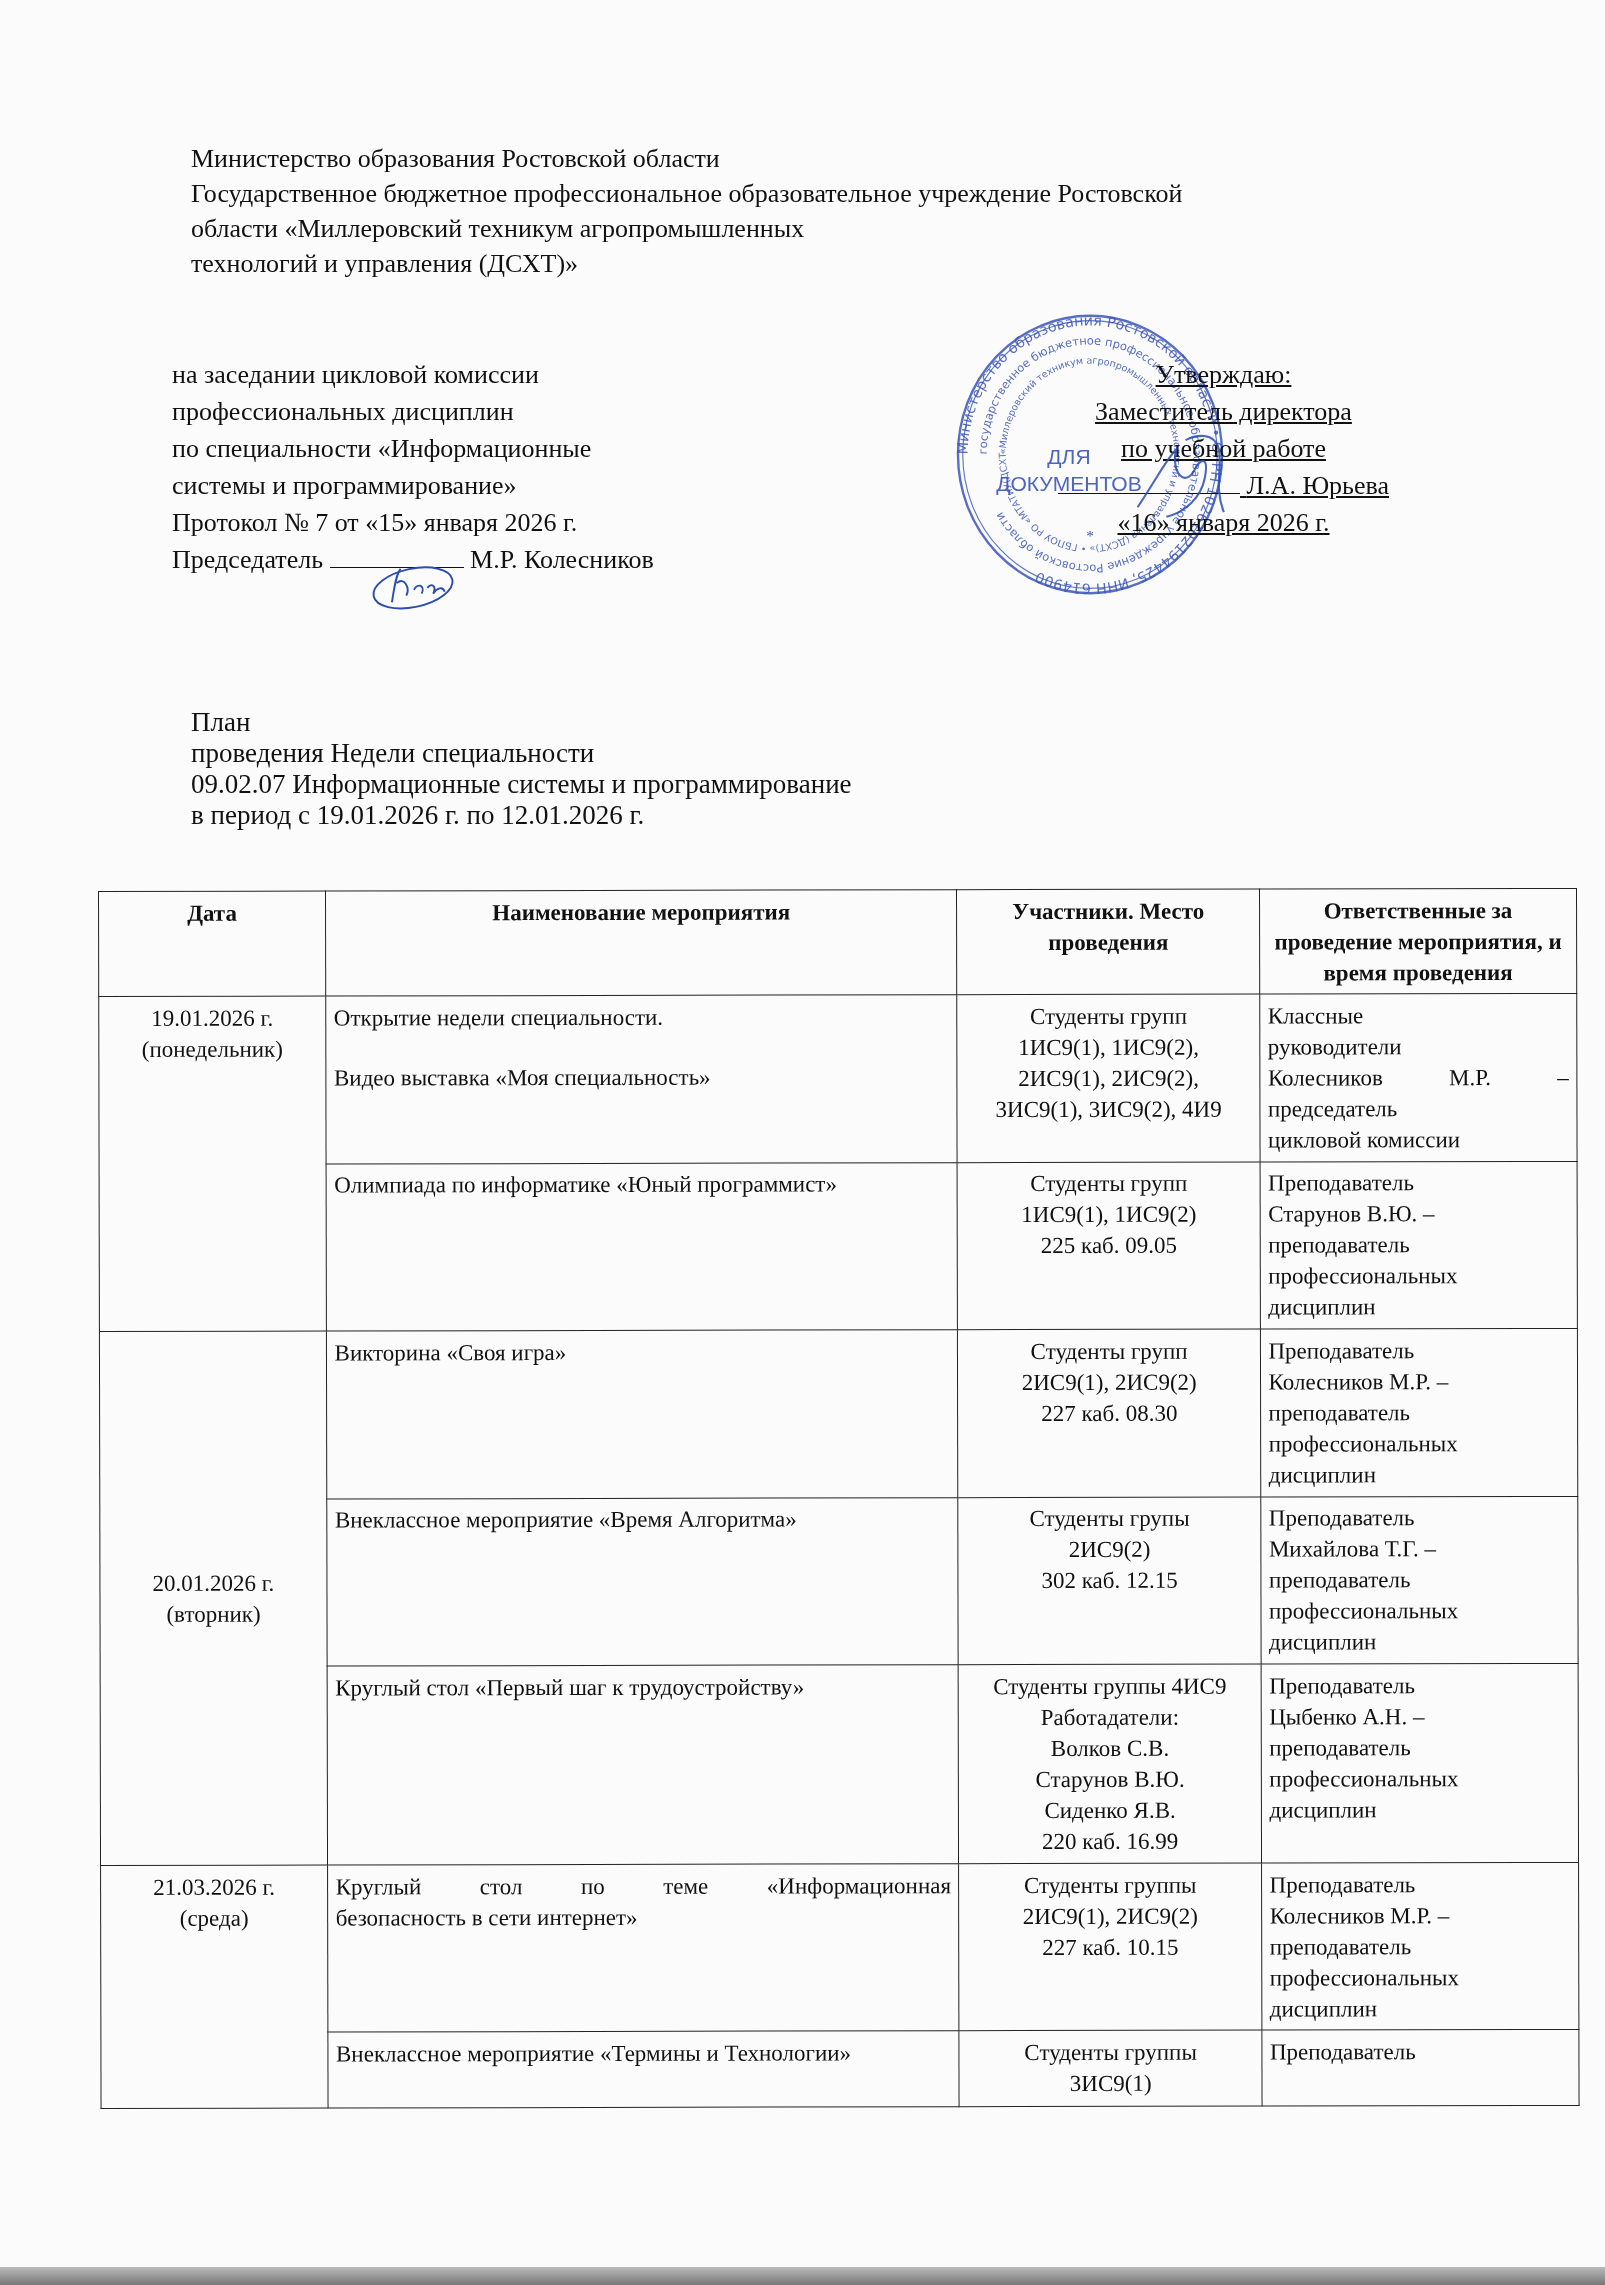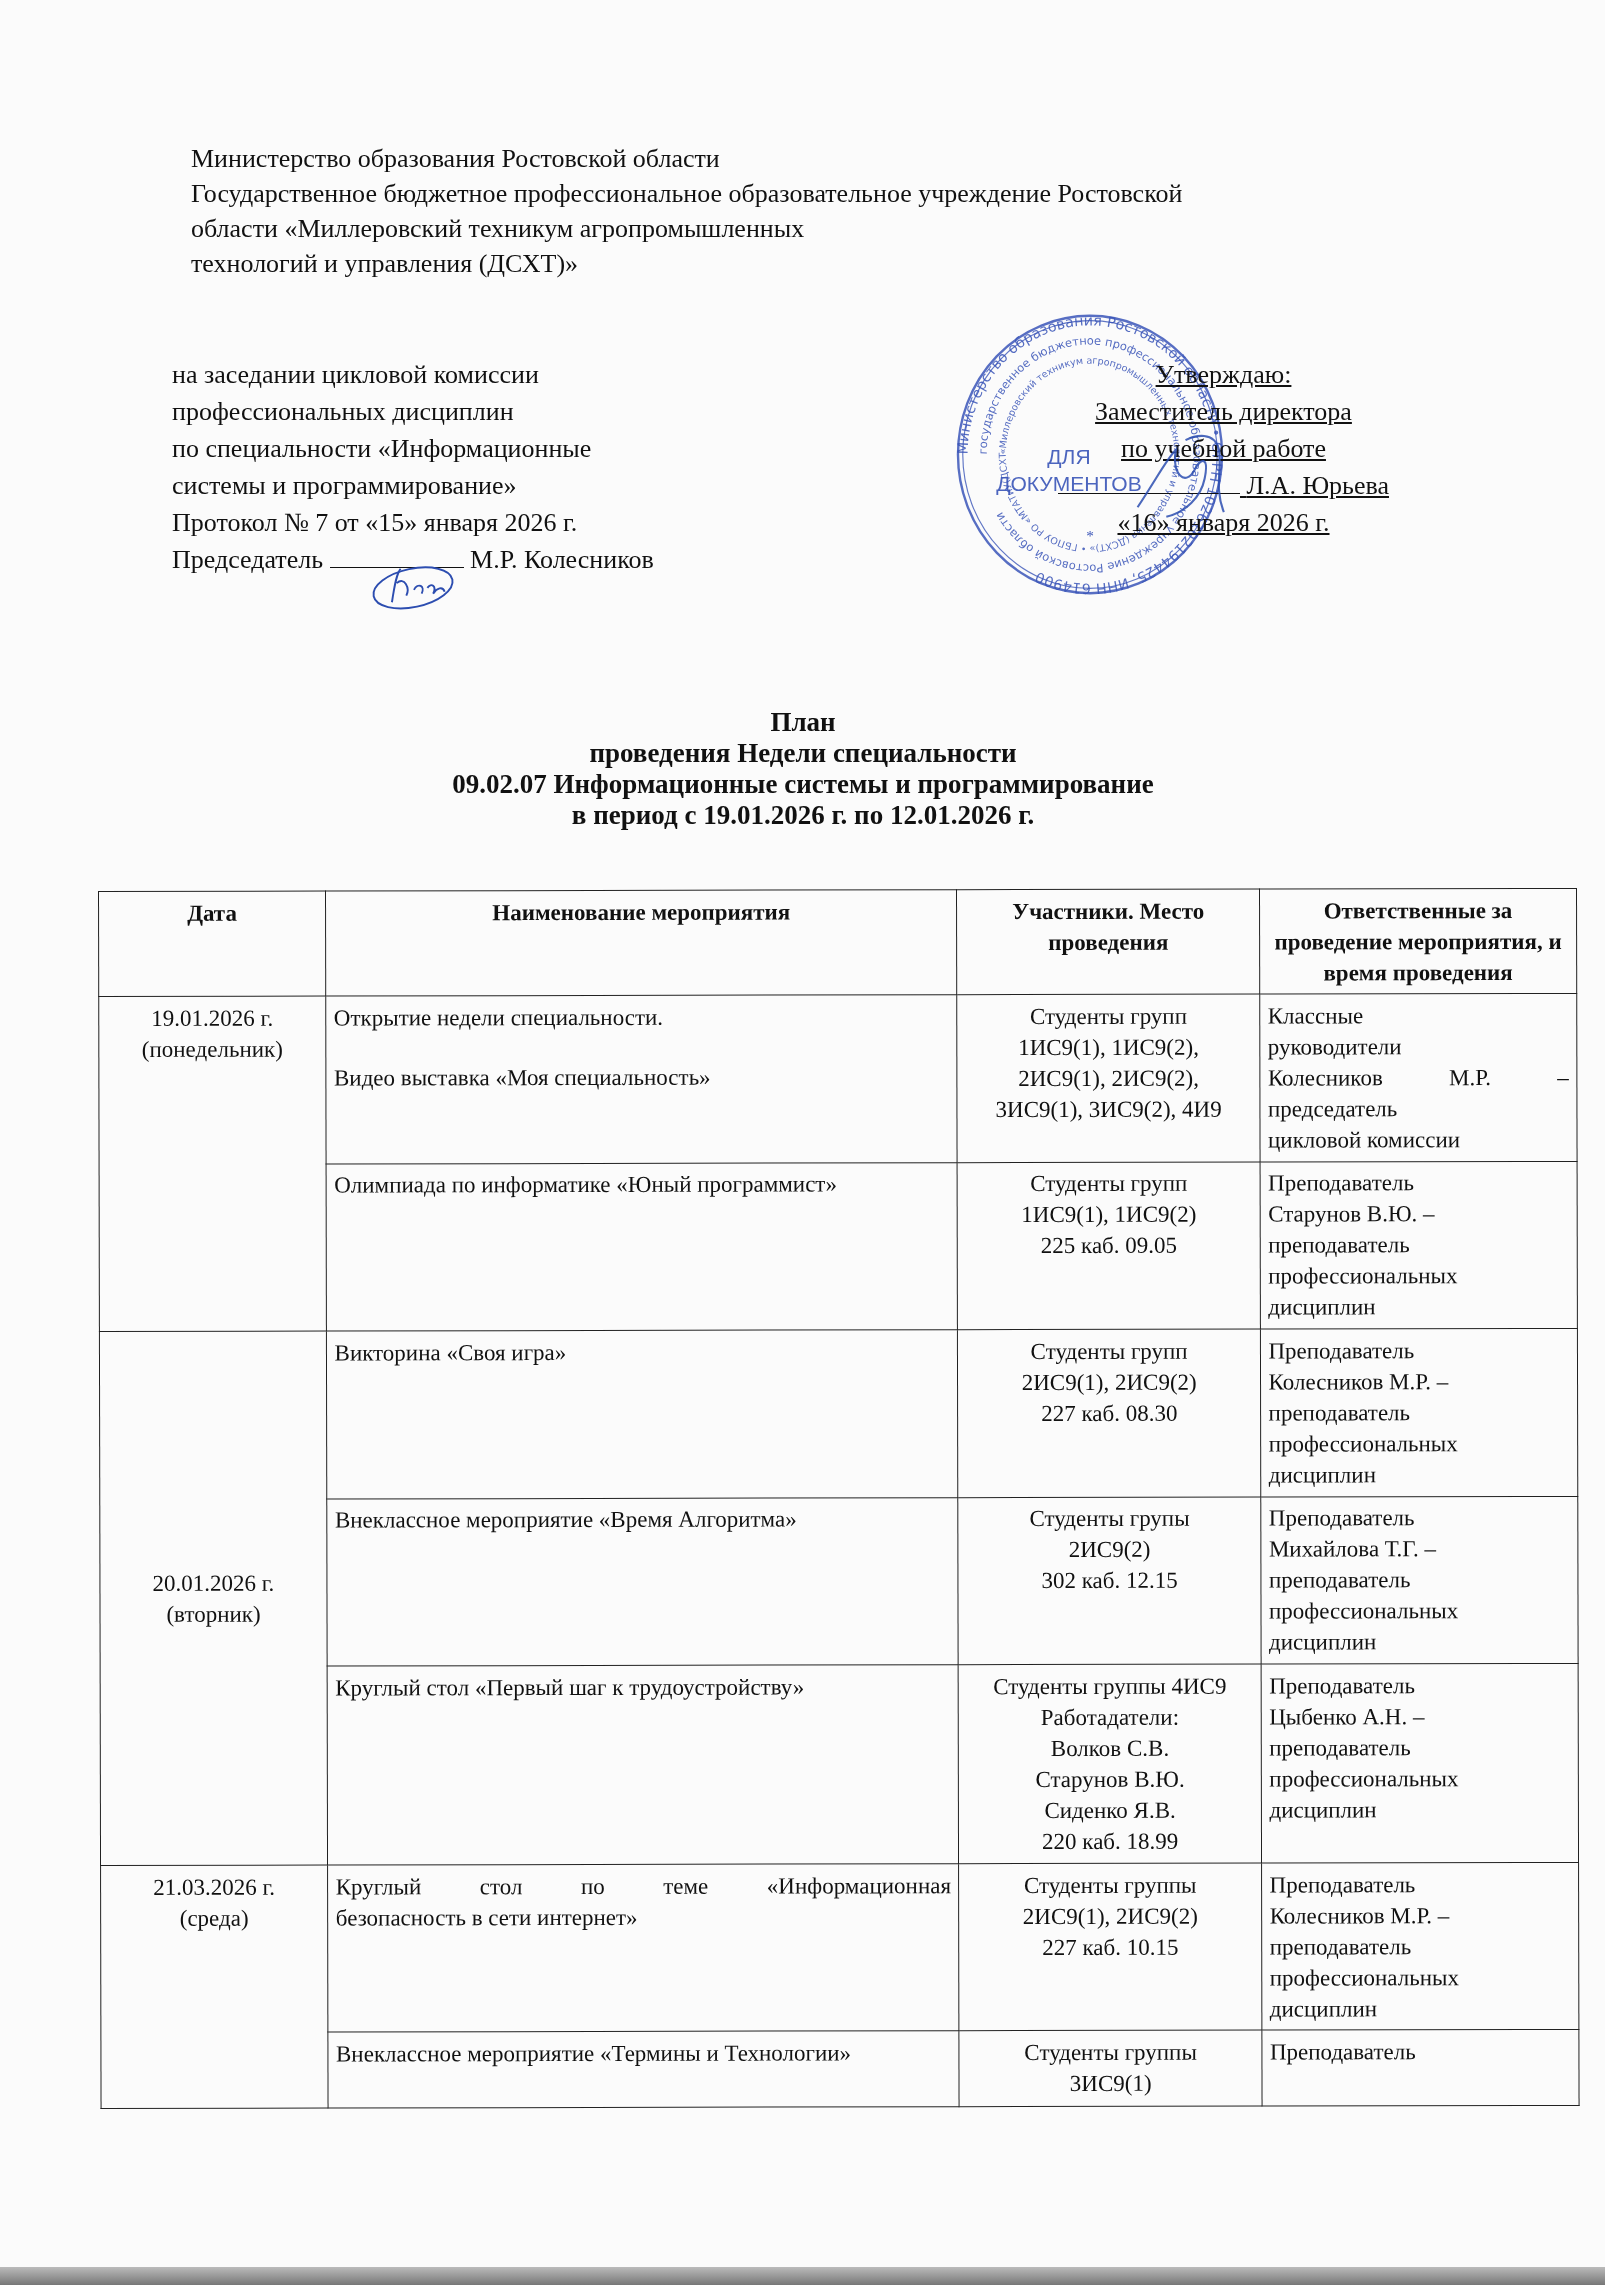--- a/index.html
+++ b/index.html
@@ -20,22 +20,22 @@
     text-align: center; font-size: 26px; line-height: 37px; z-index: 2; text-decoration: underline;
   }
   .sig-line { display: inline-block; border-bottom: 1.4px solid #111; height: 25px; vertical-align: baseline; }
   .stamp {
     position: absolute; left: 956px; top: 311px; width: 268px; height: 287px; z-index: 1;
   }
   .sig {
     position: absolute; z-index: 3;
   }
   .title-block {
-    position: absolute; left: 191px; top: 707px; width: 1224px; text-align: center;
-    font-weight: bold; font-size: 27px; line-height: 31px;
+    position: absolute; left: 191px; top: 707px; width: 1224px; text-align: left;
+    font-weight: normal; font-size: 27px; line-height: 31px;
   }
   table.plan {
     position: absolute; left: 98px; top: 891px; width: 1479px;
     border-collapse: collapse; font-size: 23px; line-height: 31px;
     transform: rotate(-0.12deg); transform-origin: left top;
   }
   table.plan td, table.plan th {
     border: 1.5px solid #222; vertical-align: top; padding: 5.7px 7.6px;
   }
   table.plan th {
@@ -224,21 +224,21 @@
     <tr style="height:199px;">
       <td class="event-cell">
         <span class="line">Круглый стол «Первый шаг к трудоустройству»</span>
       </td>
       <td class="part-cell">
         <span class="line">Студенты группы 4ИС9</span>
         <span class="line">Работадатели:</span>
         <span class="line">Волков С.В.</span>
         <span class="line">Старунов В.Ю.</span>
         <span class="line">Сиденко Я.В.</span>
-        <span class="line">220 каб. 18.99</span>
+        <span class="line">220 каб. 16.99</span>
       </td>
       <td class="resp-cell">
         <span class="line">Преподаватель</span>
         <span class="line">Цыбенко А.Н. –</span>
         <span class="line">преподаватель</span>
         <span class="line">профессиональных</span>
         <span class="line">дисциплин</span>
       </td>
     </tr>
 

